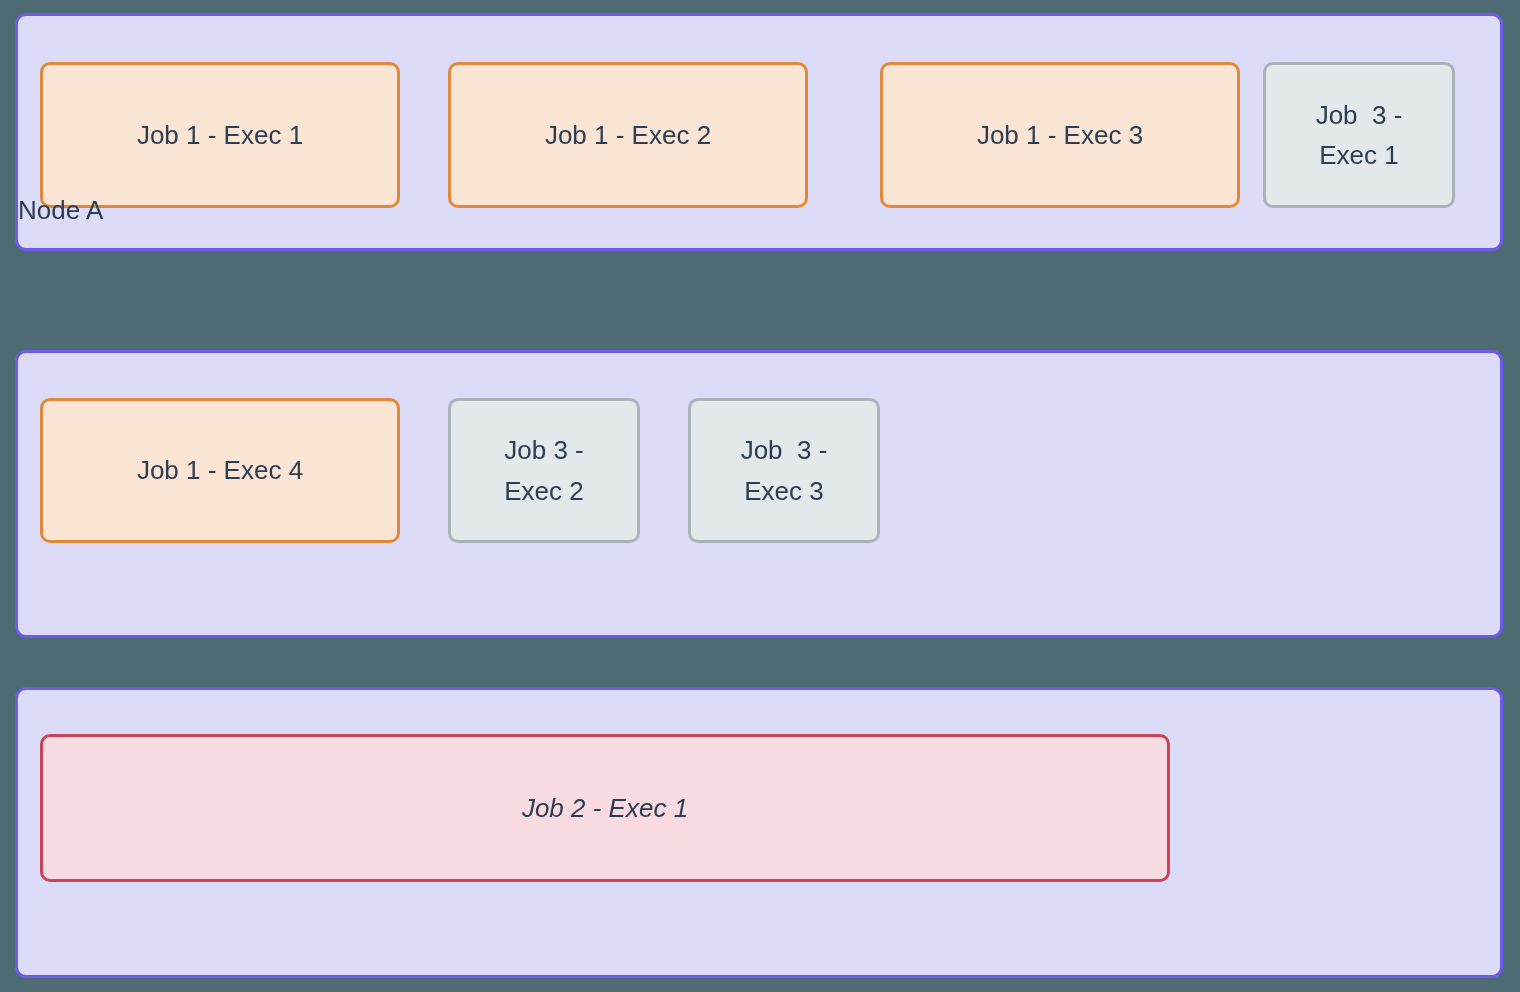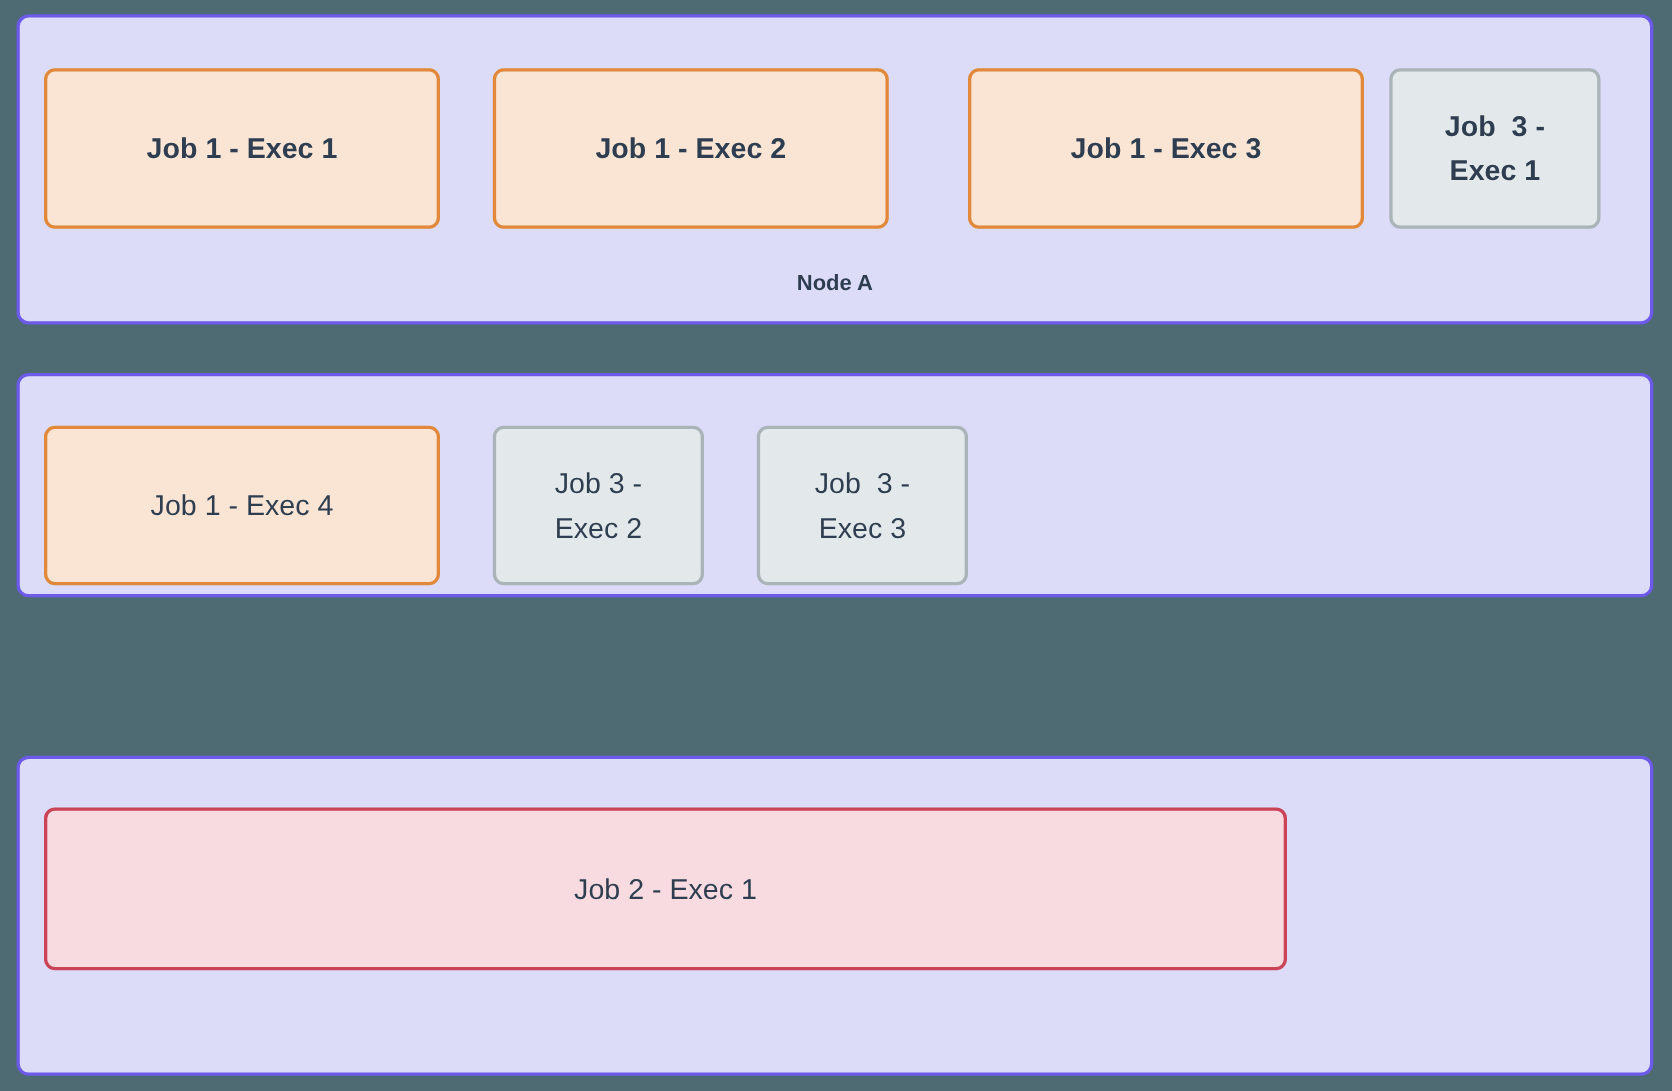--- a/index.html
+++ b/index.html
@@ -20,58 +20,58 @@
   }
   .node {
     position: absolute;
     left: 15px;
     width: 1488px;
     box-sizing: border-box;
     background: var(--node-fill, #dcdcf9);
     border: 3px solid var(--node-border, #6c5be8);
     border-radius: 11px;
   }
-  .node-a { top: 13px;  height: 282px; font-weight: bold; }
-  .node-b { top: 339px; height: 204px; }
+  .node-a { top: 13px;  height: 238px; }
+  .node-b { top: 350px; height: 288px; }
   .node-c { top: 687px; height: 291px; }
 
   .executor {
     position: absolute;
     box-sizing: border-box;
     border-radius: 10px;
     display: flex;
     align-items: center;
     justify-content: center;
   }
   .job1 {
     background: var(--job1-fill, #fae5d5);
     border: 3px solid var(--job1-border, #e2883a);
   }
   .job2 {
     background: var(--job2-fill, #f7dbe0);
     border: 3px solid var(--job2-border, #cb4357);
+    font-style: italic;
   }
   .job3 {
     background: var(--job3-fill, #e3e9eb);
     border: 3px solid var(--job3-border, #a9b3b8);
   }
   .executor-label {
     font-size: 26px;
     line-height: 1.54;
     color: var(--text, #2e3e50);
     white-space: pre-wrap;
     text-align: center;
   }
   .node-label {
     position: absolute;
     left: 0;
     right: 0;
     bottom: 22px;
-    text-align: center;
-    font-size: 20px;
+    font-size: 26px;
     line-height: 1.2;
     color: var(--text, #2e3e50);
   }
 
   
   .slot-a1 { left: 22px;   top: 46px; width: 360px; height: 146px; }
   .slot-a2 { left: 430px;  top: 46px; width: 360px; height: 146px; }
   .slot-a3 { left: 838px;  top: 46px; width: 360px; height: 146px; margin-left: 24px; }
   .slot-a4 { left: 1245px; top: 46px; width: 192px; height: 146px; }
 

